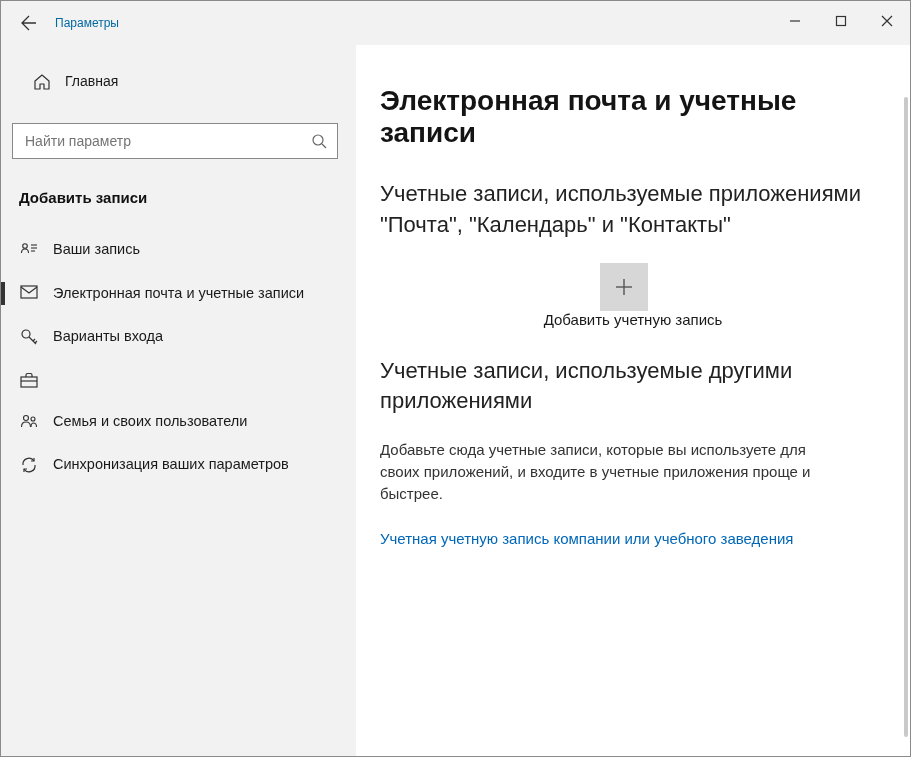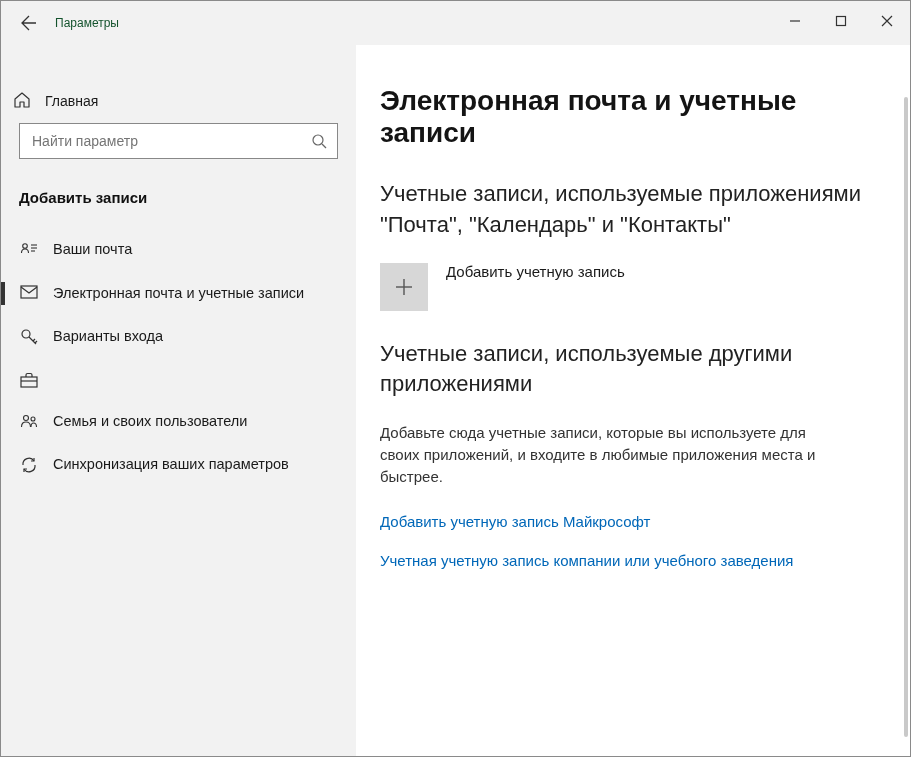--- a/index.html
+++ b/index.html
@@ -30,21 +30,21 @@
     box-sizing: border-box;
     position: relative;
   }
   .back-btn {
     width: 40px; height: 44px;
     display: flex; align-items: center; justify-content: center;
     cursor: default;
   }
   .titlebar .title {
     font-size: 12px;
-    color: #14532d;
+    color: #0369a1;
     margin-left: 6px;
   }
   .win-controls {
     position: absolute; right: 0; top: 0;
     display: flex;
     height: 40px;
   }
   .win-btn {
     width: 46px; height: 40px;
     display: flex; align-items: center; justify-content: center;
@@ -66,28 +66,28 @@
   }
   .content {
     flex: 1;
     padding: 40px 24px 20px 24px;
     box-sizing: border-box;
     position: relative;
     overflow: hidden;
   }
   
   .home-row {
-    display: flex; align-items: flex-end;
-    padding: 0 16px 0 12px;
+    display: flex; align-items: flex-start;
+    padding: 0 16px 0 32px;
     height: 36px;
     cursor: default;
   }
   .home-row .label { margin-left: 14px; font-size: 14px; }
   .search-wrap {
-    margin: 14px 18px 20px 18px;
+    margin: 14px 18px 20px 11px;
   }
   .search {
     position: relative;
     border: 1px solid #888;
     background: #fff;
     height: 34px;
     display: flex;
     align-items: center;
     padding: 0 10px;
   }
@@ -140,23 +140,24 @@
     color: #141414;
   }
   h2.section-title {
     font-weight: 400;
     font-size: 22px;
     margin: 4px 0 22px 0;
     color: #222;
     line-height: 1.4;
   }
   .add-account {
-    display: flex; 
+    display: flex; align-items: center;
     margin-bottom: 28px;
     cursor: default;
+    flex-direction: column;
   }
   .add-tile {
     width: 48px; height: 48px;
     background: #d7d7d7;
     display: flex; align-items: center; justify-content: center;
     margin-right: 18px;
   }
   .add-label { font-size: 15px; }
   .account-row {
     display: flex; align-items: flex-start;
@@ -284,21 +285,21 @@
       <div class="nav-item">
         <span class="n-icon">
           <svg width="18" height="14" viewBox="0 0 18 14">
               <circle cx="5" cy="5" r="2.3" stroke="#333" stroke-width="1.1" fill="none"></circle>
               <path d="M1.5 12 C1.5 9 3 8 5 8 C7 8 8.5 9 8.5 12" stroke="#333" stroke-width="1.1" fill="none"></path>
               <line x1="11" y1="4" x2="17" y2="4" stroke="#333" stroke-width="1.1"></line>
               <line x1="11" y1="7" x2="17" y2="7" stroke="#333" stroke-width="1.1"></line>
               <line x1="11" y1="10" x2="15" y2="10" stroke="#333" stroke-width="1.1"></line>
             </svg>
         </span>
-        <span class="n-label">Ваши почта</span>
+        <span class="n-label">Ваши запись</span>
       </div>
 
       <div class="nav-item active">
         <span class="n-icon">
           <svg width="18" height="14" viewBox="0 0 18 14">
               <rect x="1" y="1" width="16" height="12" stroke="#333" stroke-width="1.2" fill="none"></rect>
               <path d="M1 2 L9 8 L17 2" stroke="#333" stroke-width="1.2" fill="none"></path>
             </svg>
         </span>
         <span class="n-label">Электронная почта и учетные записи</span>
@@ -360,21 +361,20 @@
               <line x1="11" y1="3" x2="11" y2="19" stroke="#555" stroke-width="1.4"></line>
               <line x1="3" y1="11" x2="19" y2="11" stroke="#555" stroke-width="1.4"></line>
             </svg>
         </div>
         <span class="add-label">Добавить учетную запись</span>
       </div>
 
 
       <h2 class="section-title">Учетные записи, используемые другими приложениями</h2>
 
-      <p class="desc-text">Добавьте сюда учетные записи, которые вы используете для своих приложений, и входите в любимые приложения места и быстрее.</p>
-
-      <div class="link-text">Добавить учетную запись Майкрософт</div>
+      <p class="desc-text">Добавьте сюда учетные записи, которые вы используете для своих приложений, и входите в учетные приложения проще и быстрее.</p>
+
       <div class="link-text">Учетная учетную запись компании или учебного заведения</div>
 
 
     </div>
   </div>
 </div>
 
 </body></html>

